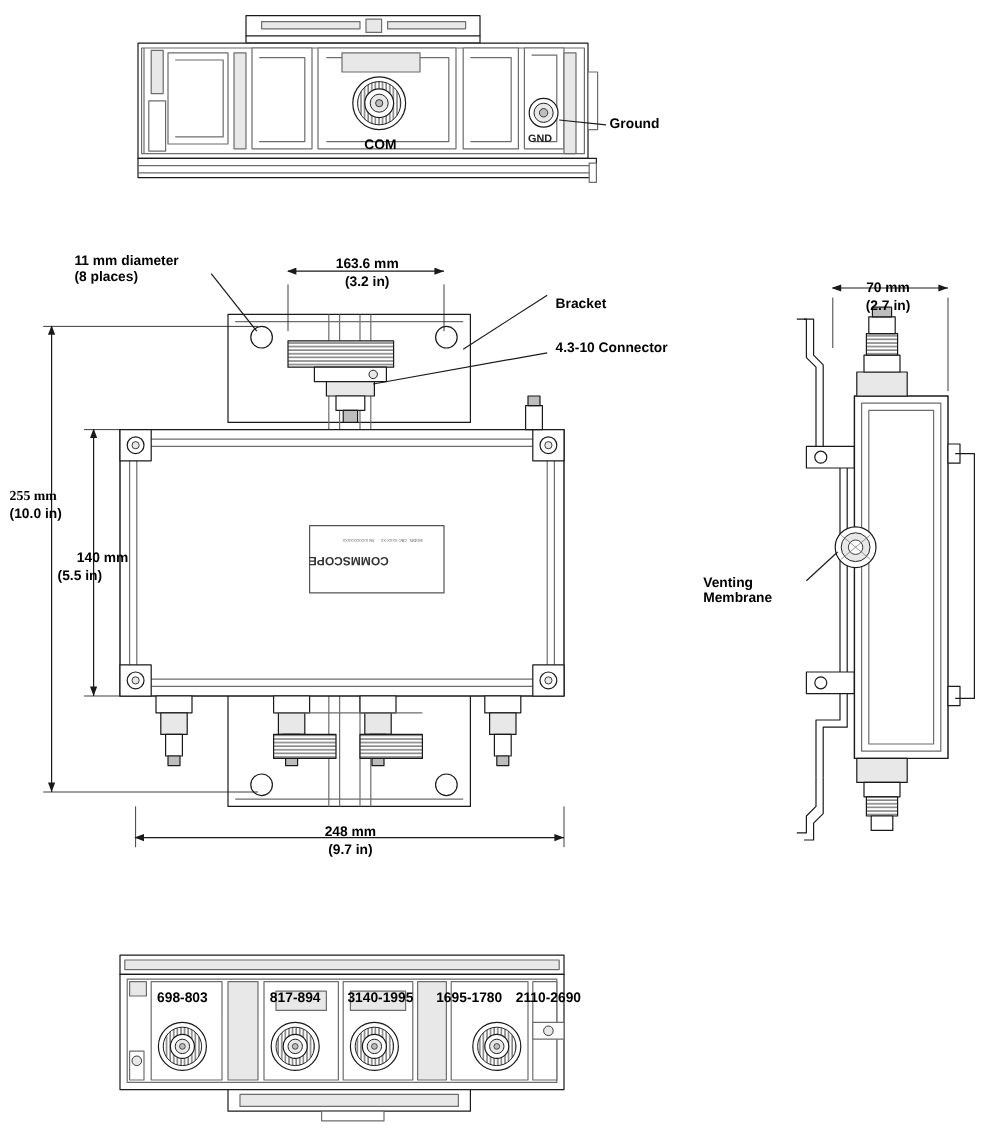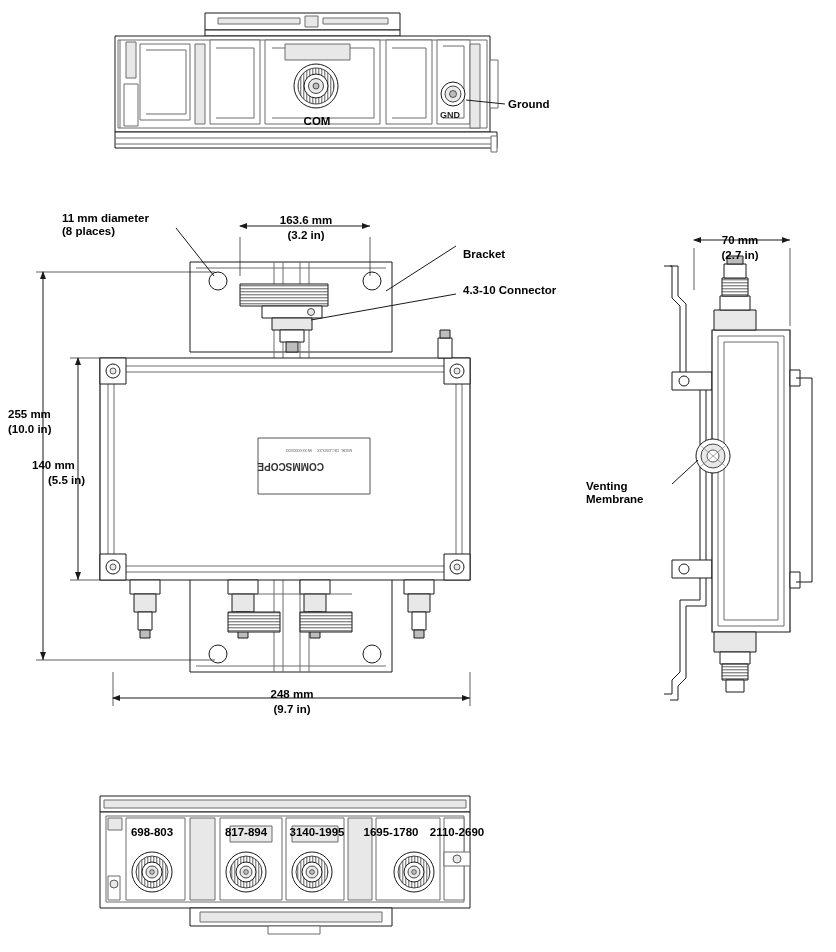--- a/index.html
+++ b/index.html
@@ -359,24 +359,24 @@
 <div class="lbl" style="left:463px; top:248px;">Bracket</div>
 
 <div class="lbl" style="left:463px; top:284px;">4.3-10 Connector</div>
 
 <div class="lbl" style="left:586px; top:480px;">Venting
 Membrane</div>
 
 <div class="lbl c" style="left:246px; top:214px; width:120px;">163.6 mm</div>
 <div class="lbl c" style="left:246px; top:229px; width:120px;">(3.2 in)</div>
 
-<div class="lbl" style="left:8px; top:408px;">255 mm</div>
+<div class="lbl" style="left:8px; top:408px;font-family:Liberation Serif, serif;">255 mm</div>
 <div class="lbl" style="left:8px; top:423px;">(10.0 in)</div>
 
-<div class="lbl" style="left:32px; top:459px;">140 mm</div>
+<div class="lbl" style="left:64px; top:459px;">140 mm</div>
 <div class="lbl" style="left:48px; top:474px;">(5.5 in)</div>
 
 <div class="lbl c" style="left:232px; top:688px; width:120px;">248 mm</div>
 <div class="lbl c" style="left:232px; top:703px; width:120px;">(9.7 in)</div>
 
 <div class="lbl c" style="left:692px; top:234px; width:96px;">70 mm</div>
 <div class="lbl c" style="left:692px; top:249px; width:96px;">(2.7 in)</div>
 
 <div class="brandtext" style="left:324px; top:472px; transform-origin:left top;">COMMSCOPE</div>
 <div class="microtext" style="left:352px; top:452px; transform-origin:left top;">MODEL  CBC-XXXX-XX      SN XXXXXXXXXX</div>

